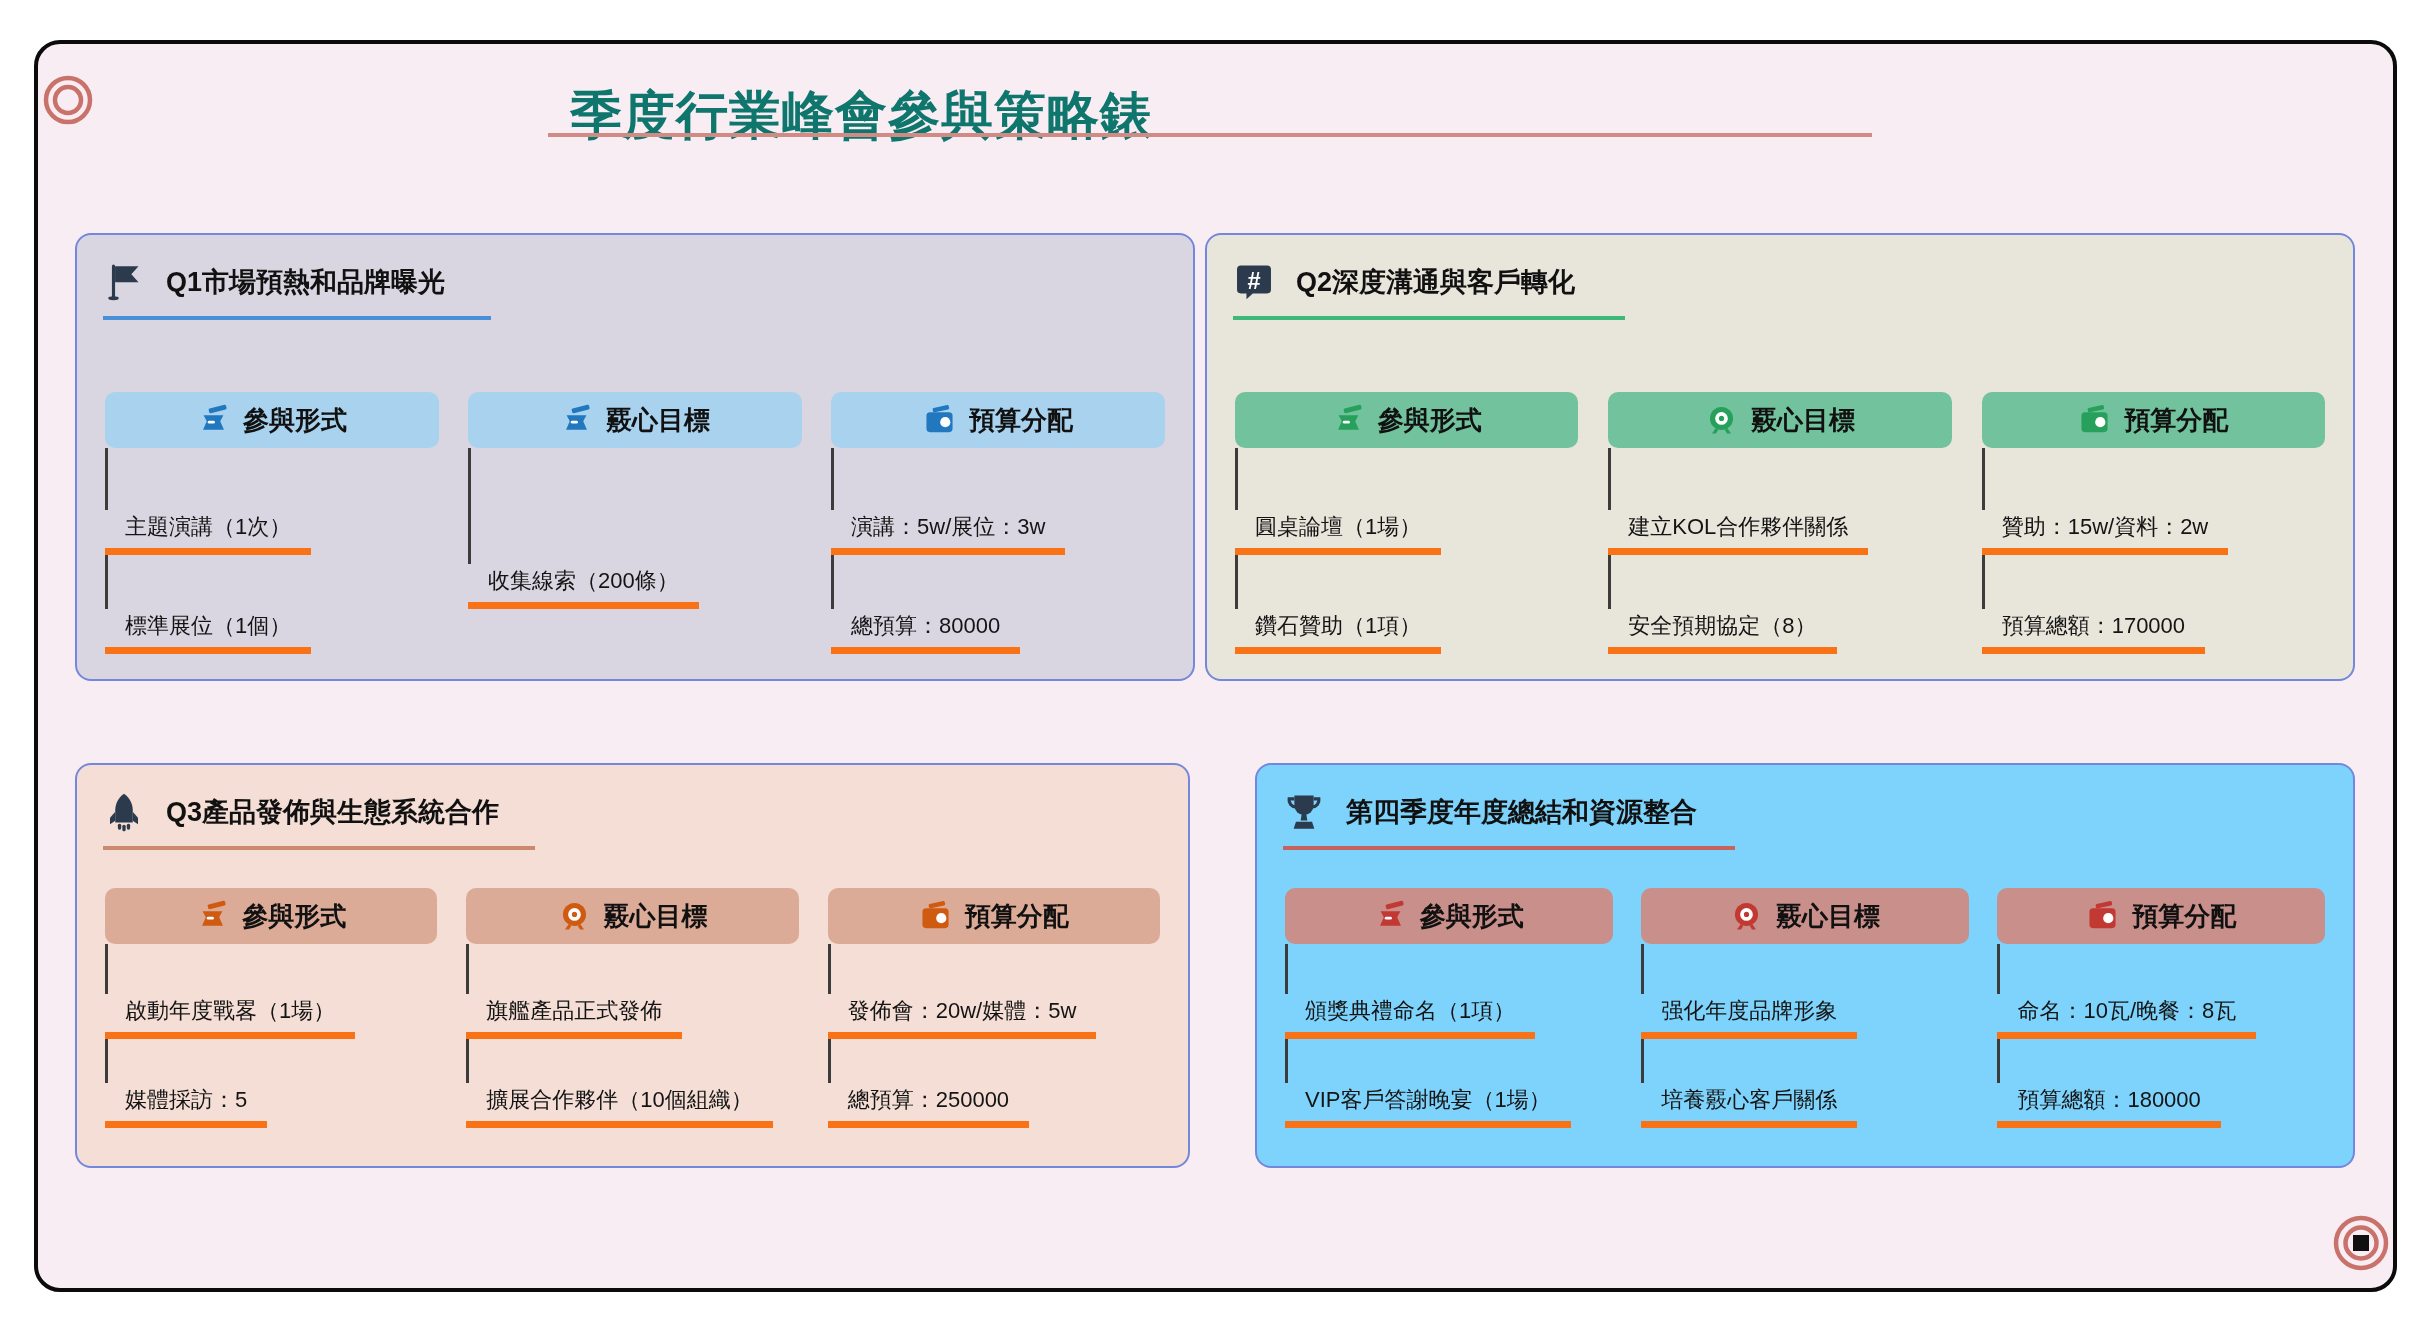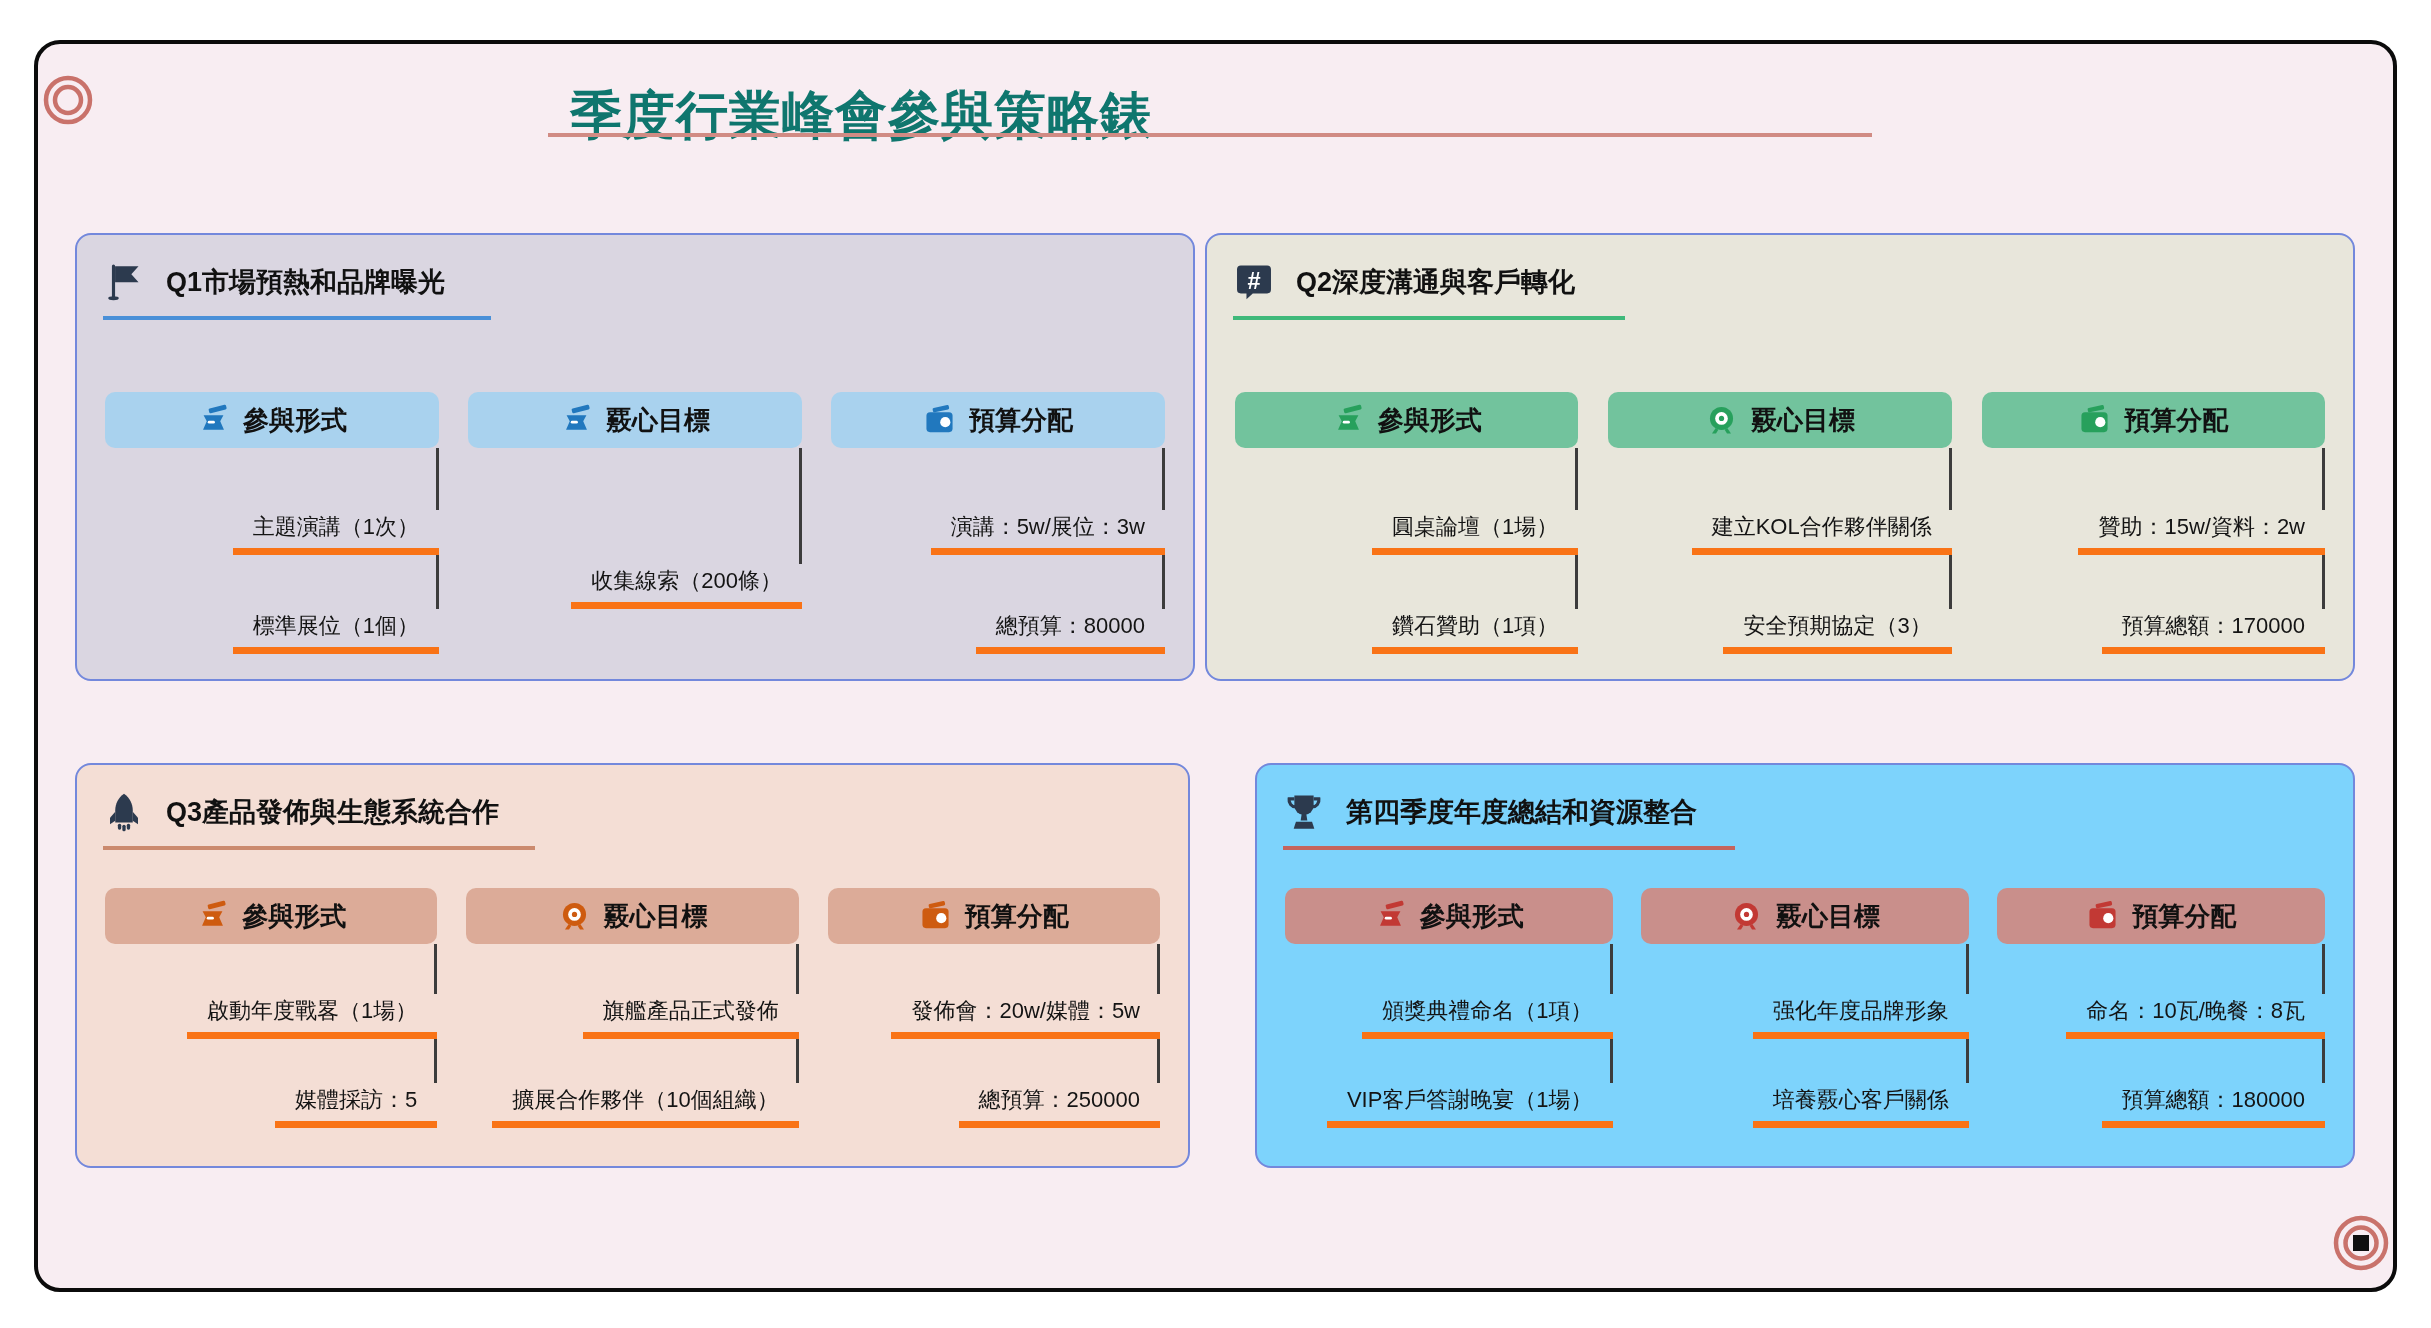--- a/index.html
+++ b/index.html
@@ -37,21 +37,21 @@
   .ptitle{font-size:27px;font-weight:bold;white-space:nowrap;}
   .rule{height:4px;margin-top:13px;}
   .q1 .rule{width:388px;background:#4a90d8;}
   .q2 .rule{width:392px;background:#3fb97a;}
   .q3 .rule{width:432px;background:#cb8a6e;}
   .q4 .rule{width:452px;background:#c5645d;}
 
   .branches{display:flex;justify-content:space-between;padding:0 2px;}
   .q1 .branches,.q2 .branches{margin-top:72px;}
   .q3 .branches,.q4 .branches{margin-top:38px;}
-  .branch{width:31.5%;display:flex;flex-direction:column;align-items:flex-end;}
+  .branch{width:31.5%;display:flex;flex-direction:column;align-items:flex-start;}
   .box{
     width:100%;height:56px;border-radius:10px;display:flex;align-items:center;
     justify-content:center;gap:13px;font-size:26px;font-weight:bold;box-sizing:border-box;
   }
   .bicon{width:33px;height:33px;flex:0 0 auto;}
   .q1 .box{background:#a9d2ee;} .q1 .bicon{color:#2178be;}
   .q2 .box{background:#72c39d;} .q2 .bicon{color:#27a05c;}
   .q3 .box{background:#dcab98;} .q3 .bicon{color:#ce5b10;}
   .q4 .box{background:#c98f8b;} .q4 .bicon{color:#c23934;}
 
@@ -198,21 +198,21 @@
     <div class="branch">
       <div class="box">
         <svg class="icon bicon">
             <use href="#sym-target"></use>
           </svg>
         <span>覈心目標</span>
       </div>
       <div class="conn c1"></div>
       <div class="child">建立KOL合作夥伴關係</div>
       <div class="conn c2"></div>
-      <div class="child">安全預期協定（3）</div>
+      <div class="child">安全預期協定（8）</div>
     </div>
     <div class="branch">
       <div class="box">
         <svg class="icon bicon">
             <use href="#sym-wallet"></use>
           </svg>
         <span>預算分配</span>
       </div>
       <div class="conn c1"></div>
       <div class="child">贊助：15w/資料：2w</div>

